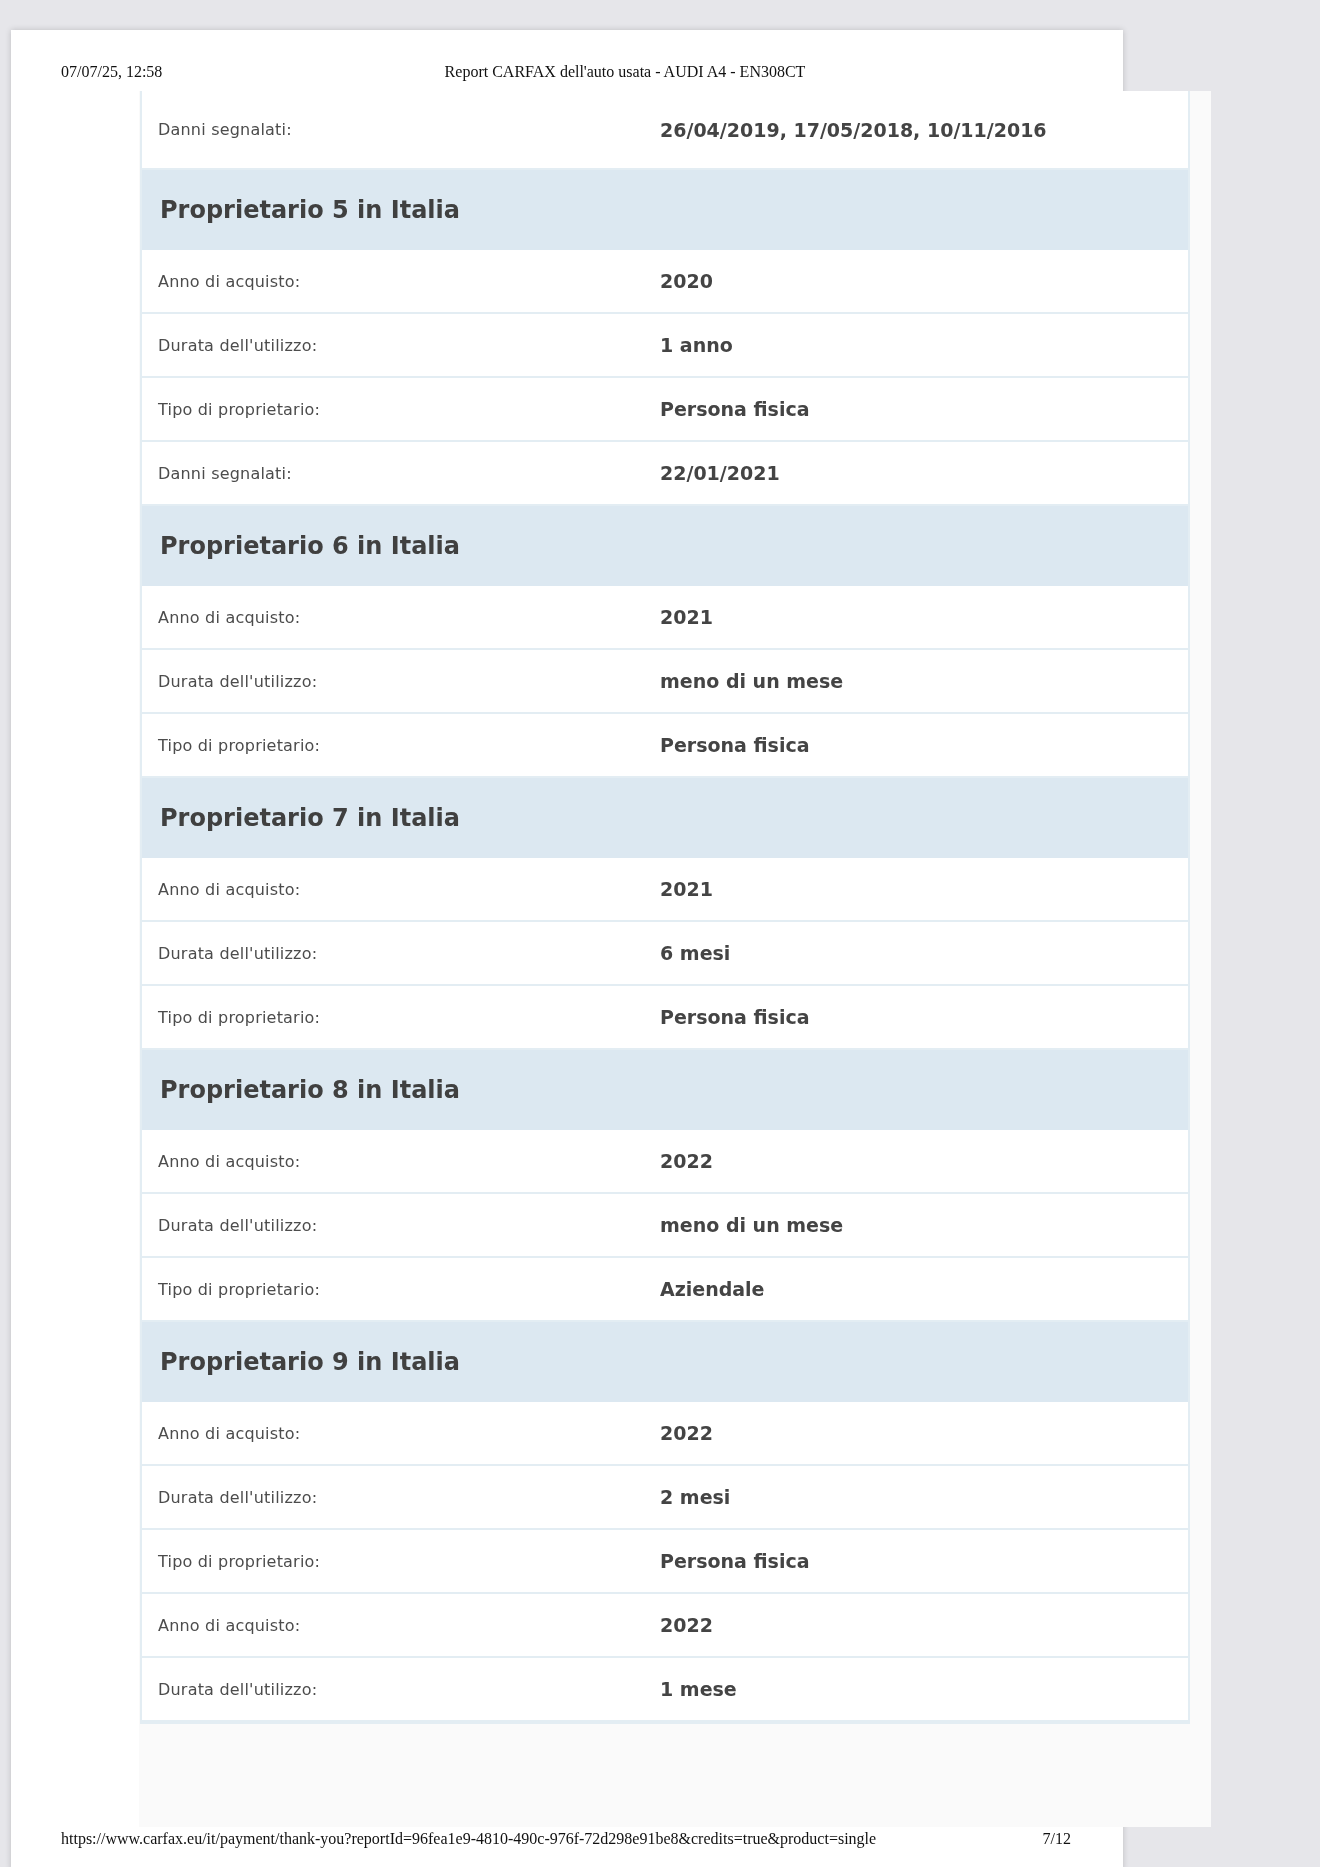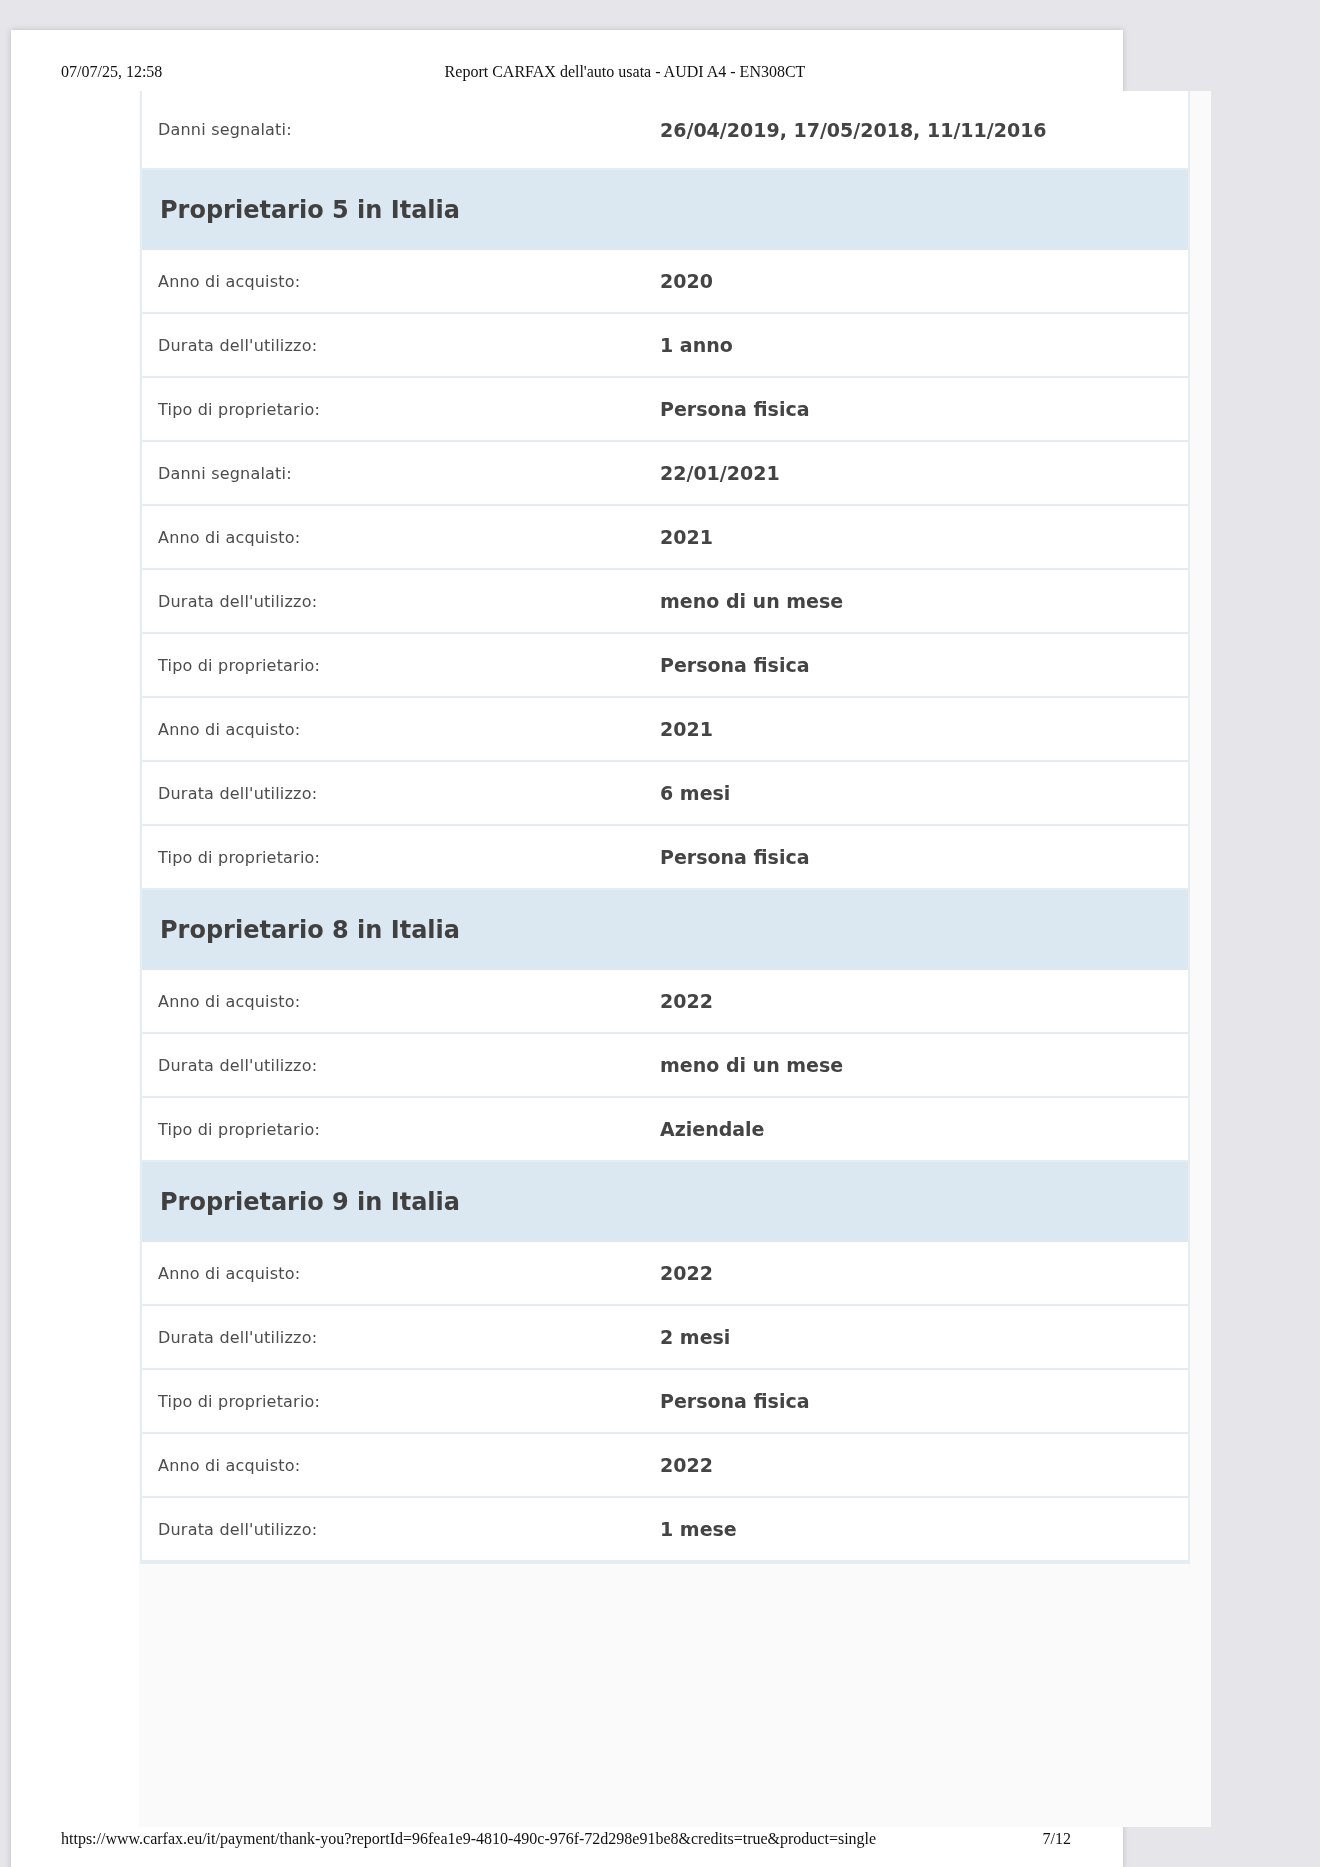--- a/index.html
+++ b/index.html
@@ -72,52 +72,54 @@
   <div class="print-header">
     <span class="date">07/07/25, 12:58</span>
     <span class="title">Report CARFAX dell'auto usata - AUDI A4 - EN308CT</span>
   </div>
 
   <div class="content-shadow"></div>
 
   <div class="report-table" id="report-table">
     <div class="row first">
       <span class="label">Danni segnalati:</span>
-      <span class="value">26/04/2019, 17/05/2018, 11/11/2016</span>
+      <span class="value">26/04/2019, 17/05/2018, 10/11/2016</span>
     </div>
 
   <div class="section">Proprietario 5 in Italia</div>
       <div class="row">
         <span class="label">Anno di acquisto:</span>
         <span class="value">2020</span>
       </div>
       <div class="row">
         <span class="label">Durata dell'utilizzo:</span>
         <span class="value">1 anno</span>
       </div>
       <div class="row">
         <span class="label">Tipo di proprietario:</span>
         <span class="value">Persona fisica</span>
       </div>
       <div class="row">
         <span class="label">Danni segnalati:</span>
         <span class="value">22/01/2021</span>
       </div>
+      <div class="section">Proprietario 6 in Italia</div>
       <div class="row">
         <span class="label">Anno di acquisto:</span>
         <span class="value">2021</span>
       </div>
       <div class="row">
         <span class="label">Durata dell'utilizzo:</span>
         <span class="value">meno di un mese</span>
       </div>
       <div class="row">
         <span class="label">Tipo di proprietario:</span>
         <span class="value">Persona fisica</span>
       </div>
+      <div class="section">Proprietario 7 in Italia</div>
       <div class="row">
         <span class="label">Anno di acquisto:</span>
         <span class="value">2021</span>
       </div>
       <div class="row">
         <span class="label">Durata dell'utilizzo:</span>
         <span class="value">6 mesi</span>
       </div>
       <div class="row">
         <span class="label">Tipo di proprietario:</span>

